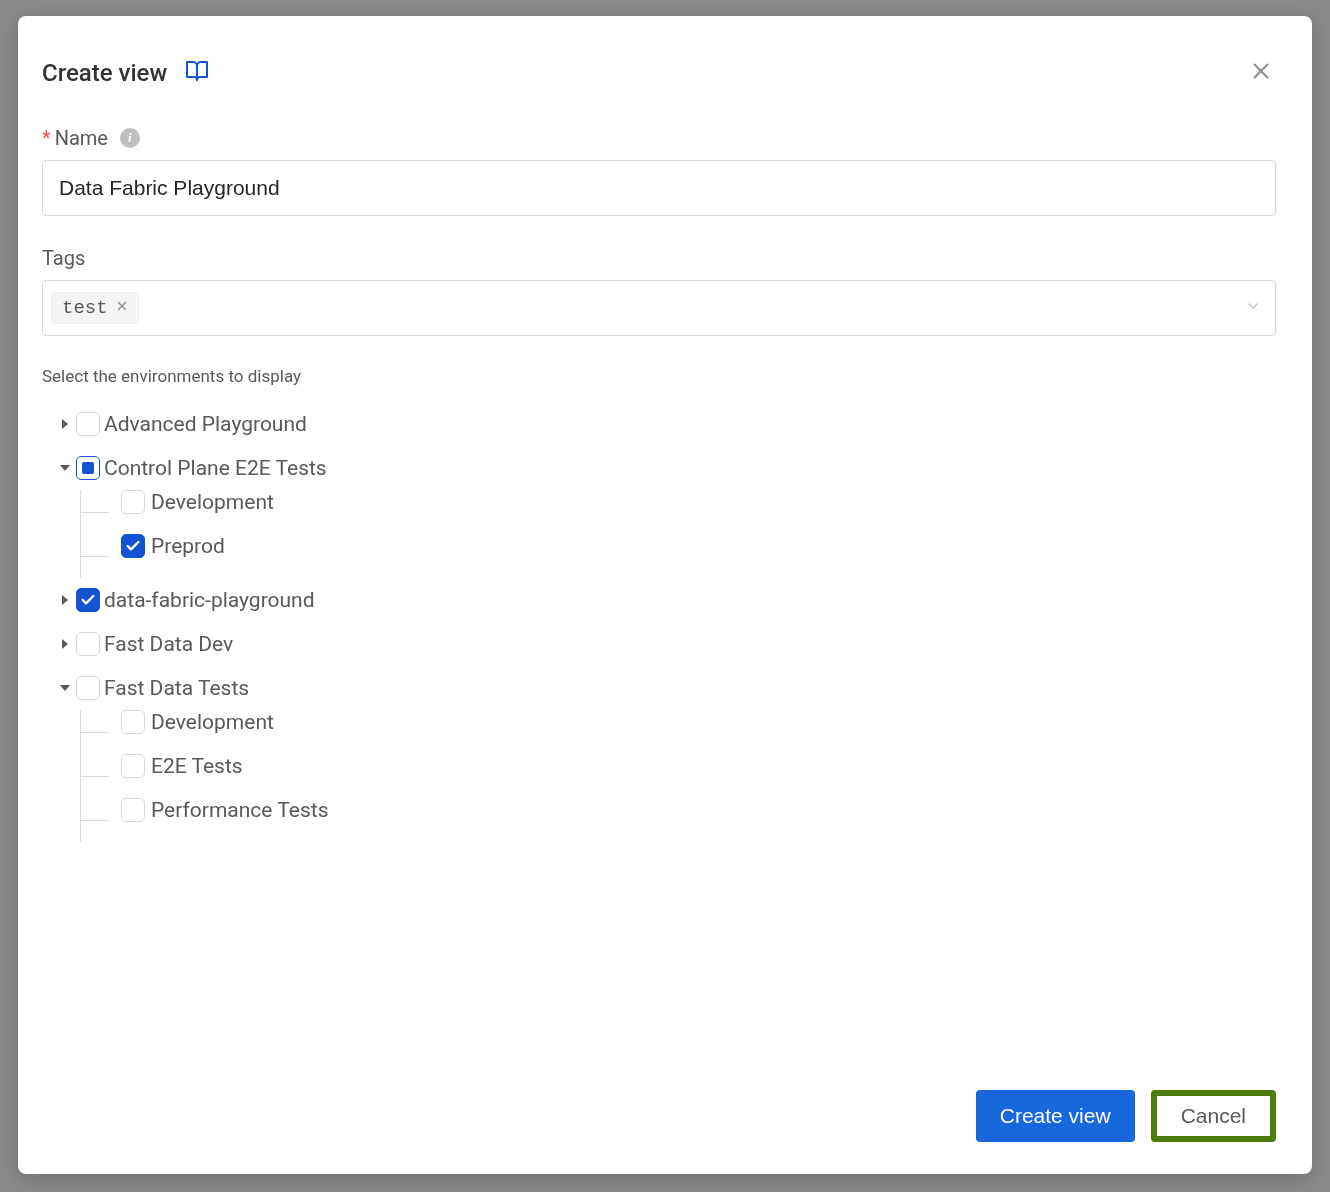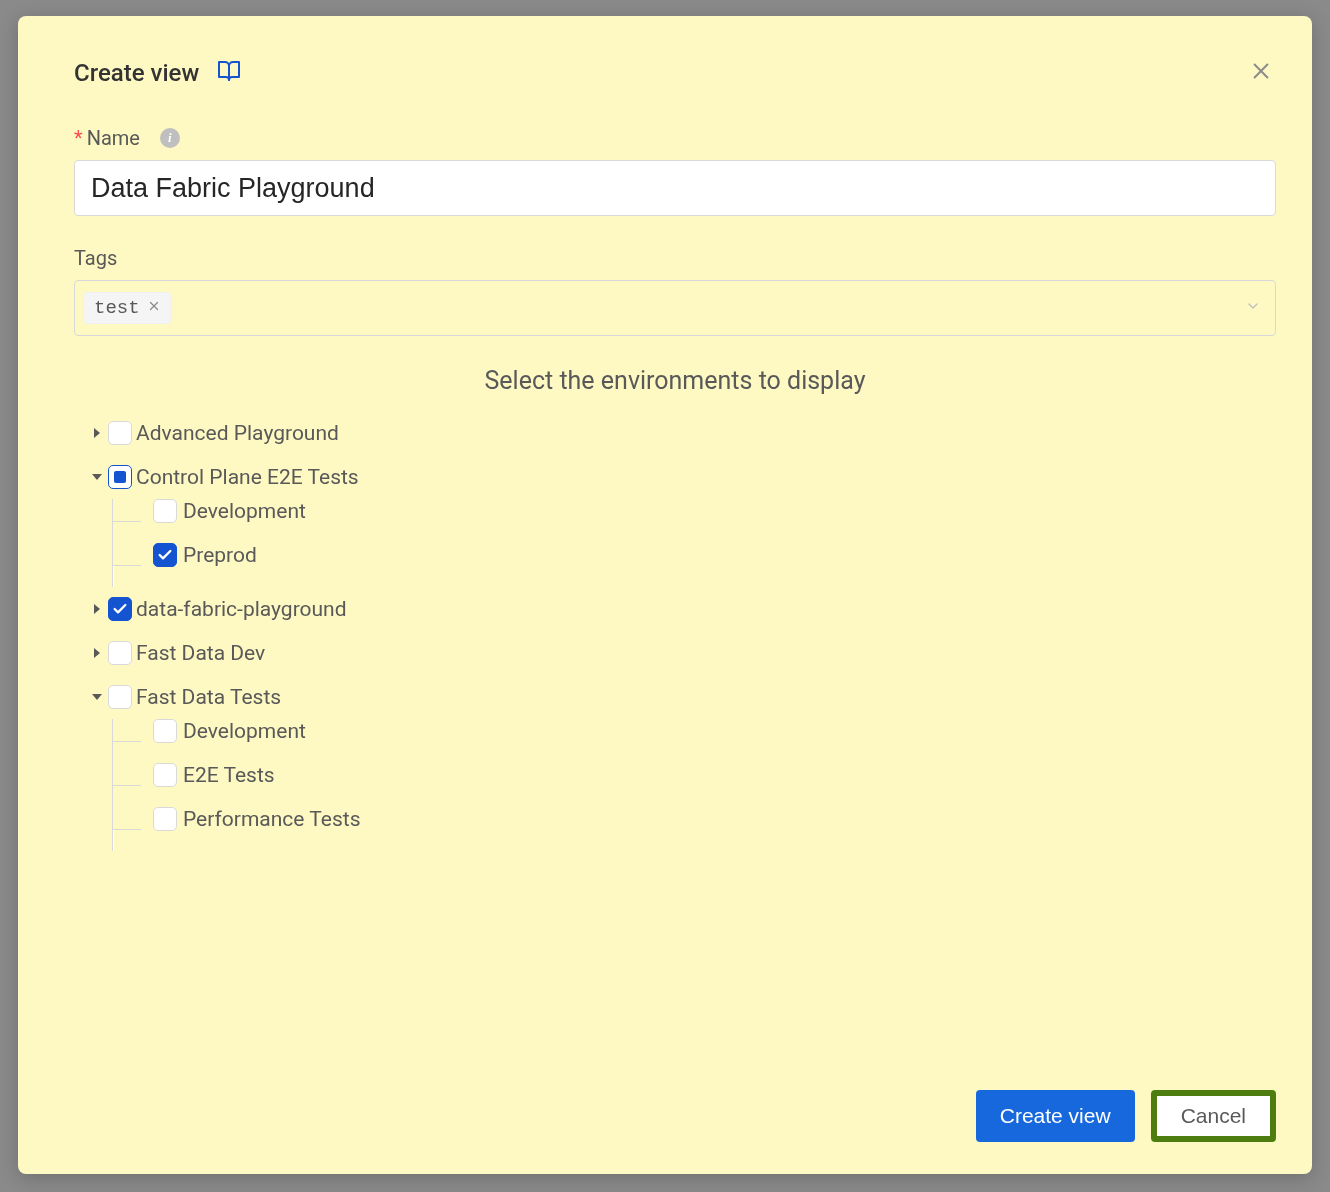--- a/index.html
+++ b/index.html
@@ -10,24 +10,24 @@
     width: 1330px;
     height: 1192px;
     overflow: hidden;
   }
   .modal {
     position: absolute;
     top: 16px;
     left: 18px;
     right: 18px;
     bottom: 18px;
-    background: #fef9c3;
+    background: #ffffff;
     border-radius: 8px;
     box-shadow: 0 4px 20px rgba(0,0,0,0.2);
-    padding: 40px 36px 32px 56px;
+    padding: 40px 36px 32px 24px;
     display: flex;
     flex-direction: column;
   }
   .modal-header {
     display: flex;
     align-items: center;
     justify-content: space-between;
     margin-bottom: 36px;
   }
   .title-group { display: flex; align-items: center; gap: 18px; }
@@ -40,30 +40,30 @@
     cursor: pointer;
     color: #8c8c8c;
     padding: 4px;
   }
   .form-label {
     font-size: 20px;
     color: #595959;
     margin-bottom: 10px;
     display: flex;
     align-items: center;
-    gap: 20px;
+    gap: 12px;
   }
   .required { color: #ff4d4f; margin-right: 4px; }
   .text-input {
     width: 100%;
     height: 56px;
     border: 1px solid #d9d9d9;
     border-radius: 4px;
     padding: 0 16px;
-    font-size: 27px;
+    font-size: 21px;
     color: #262626;
     outline: none;
   }
   .section { margin-bottom: 30px; }
   .tags-input {
     width: 100%;
     min-height: 56px;
     border: 1px solid #d9d9d9;
     border-radius: 4px;
     padding: 6px 40px 6px 8px;
@@ -85,24 +85,23 @@
   }
   .tag-x { color: #8c8c8c; cursor: pointer; font-size: 16px; }
   .select-arrow {
     position: absolute;
     right: 14px;
     top: 50%;
     transform: translateY(-50%);
     color: #bfbfbf;
   }
   .selectenv-label {
-    font-size: 25px;
+    font-size: 17px;
     color: #595959;
     margin-bottom: 16px;
-    text-align: center;
   }
   .tree { padding-left: 16px; }
   .tree-node {
     display: flex;
     align-items: center;
     min-height: 44px;
     gap: 4px;
   }
   .toggle {
     width: 14px;

